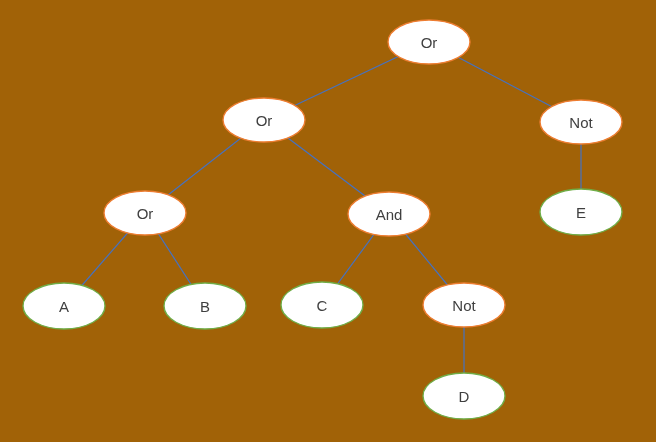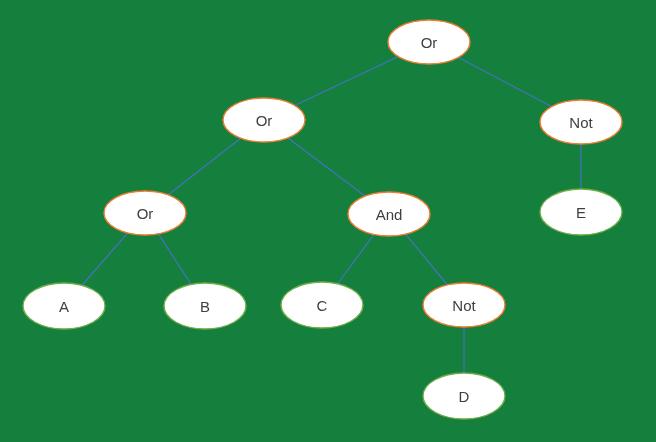--- a/index.html
+++ b/index.html
@@ -4,21 +4,21 @@
 <style>
   html, body {
     margin: 0;
     padding: 0;
     background: #ffffff;
   }
   .canvas {
     position: relative;
     width: 656px;
     height: 442px;
-    background: #15803d;
+    background: #a16207;
     overflow: hidden;
   }
   svg {
     display: block;
     font-family: "Liberation Sans", sans-serif;
   }
   .edge {
     stroke: #4472C4;
     stroke-width: 1.2;
     fill: none;

